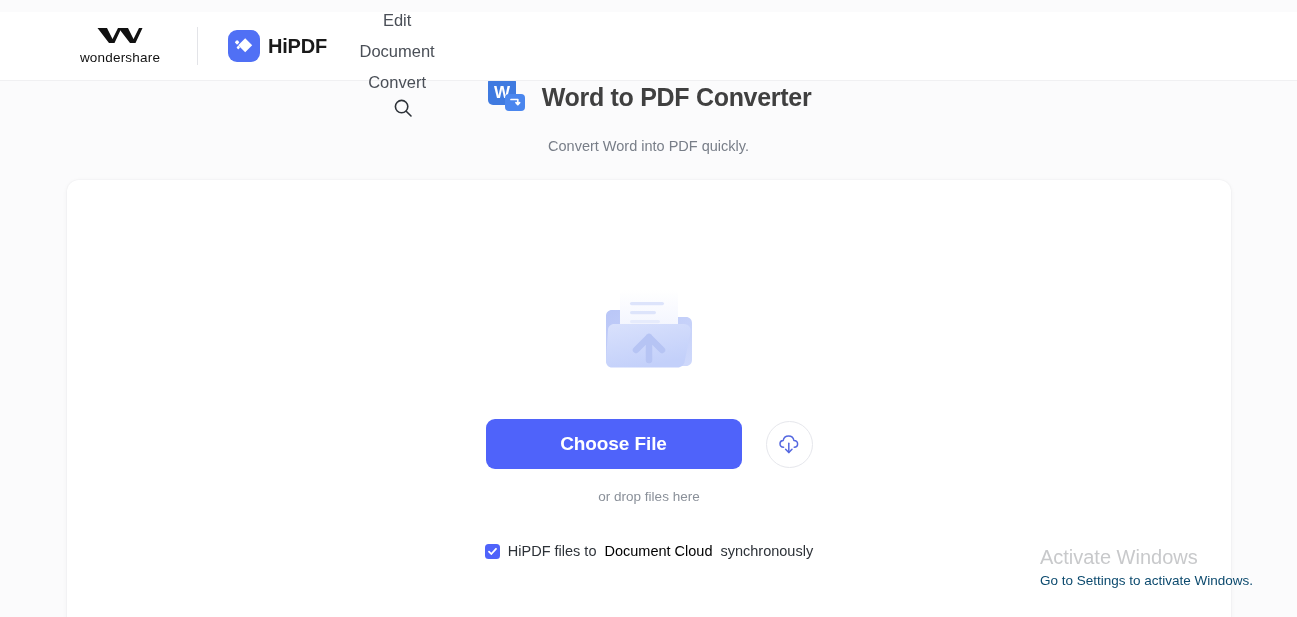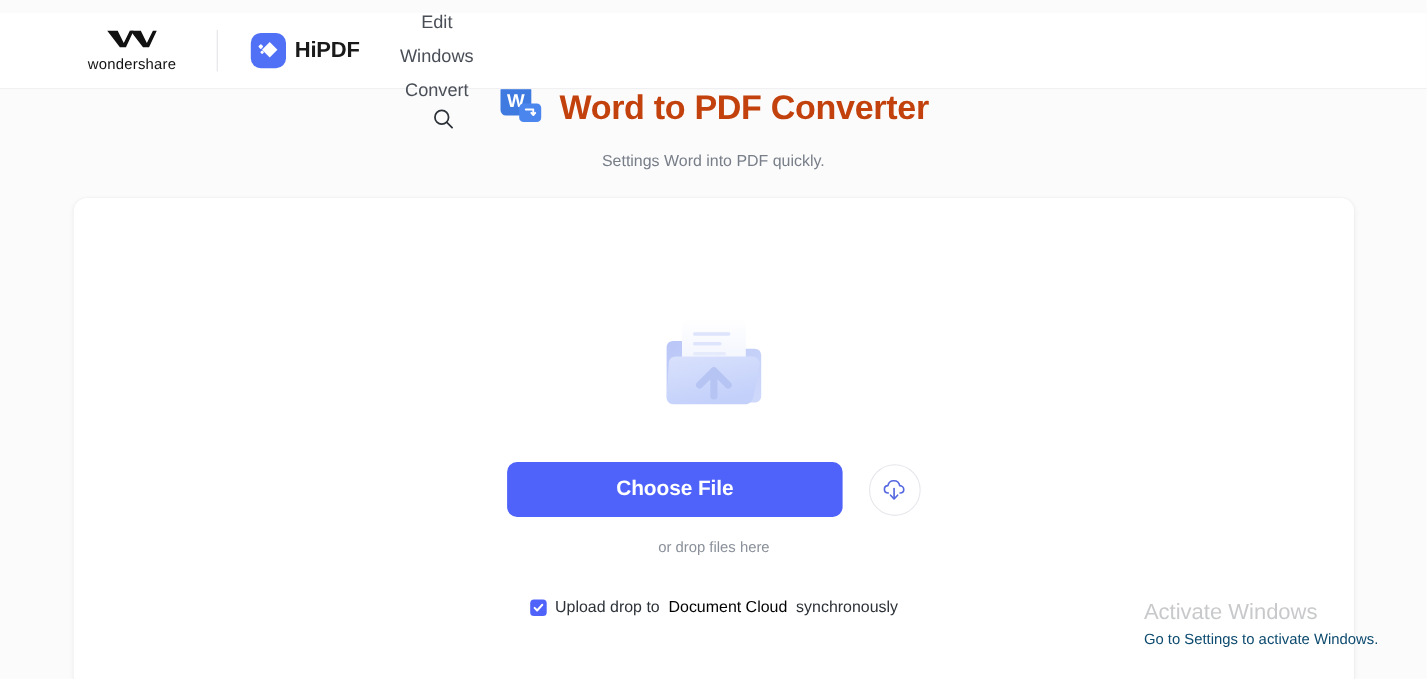--- a/index.html
+++ b/index.html
@@ -145,23 +145,23 @@
     text-align: center;
   }
   .title-row {
     display: flex;
     align-items: center;
     justify-content: center;
     gap: 14px;
     margin-top: 5px;
   }
   .page-title {
-    font-size: 31px;
+    font-size: 25px;
     font-weight: bold;
-    color: #c2410c;
+    color: #404040;
     letter-spacing: -0.3px;
   }
   .page-subtitle {
     font-size: 14.5px;
     color: #787e88;
     margin-top: 18px;
   }
 
   
   .card {
@@ -189,21 +189,21 @@
   .illus { margin-top: 98px; }
 
   .btn-row {
     display: flex;
     align-items: center;
     justify-content: center;
     gap: 0;
     margin-top: 31px;
   }
   .choose-file {
-    width: 305px;
+    width: 256px;
     height: 50px;
     border-radius: 9px;
     background: #4f63fa;
     color: #ffffff;
     font-size: 19px;
     font-weight: bold;
     border: none;
     cursor: pointer;
     font-family: "Liberation Sans", sans-serif;
     letter-spacing: -0.1px;
@@ -305,21 +305,21 @@
 
   <nav class="nav">
     <div class="nav-item">
       <span>All Tools</span>
       <span class="chev"></span>
     </div>
     <div class="nav-item">
       <span>Edit</span>
     </div>
     <div class="nav-item">
-      <span>Windows</span>
+      <span>Document</span>
     </div>
     <div class="nav-item">
       <span>Convert</span>
     </div>
     <div class="nav-search">
       <svg width="20" height="20" viewBox="0 0 20 20">
         <circle cx="8.6" cy="8.6" r="6.2" fill="none" stroke="#2d3238" stroke-width="1.6"></circle>
         <line x1="13.2" y1="13.2" x2="18" y2="18" stroke="#2d3238" stroke-width="1.6" stroke-linecap="round"></line>
       </svg>
     </div>
@@ -332,21 +332,21 @@
     <span>
       <svg width="42" height="42" viewBox="0 0 42 42">
         <rect x="2" y="3" width="28" height="28" rx="5" fill="#3f7ae0"></rect>
         <text x="16" y="23.5" font-family="Liberation Sans, sans-serif" font-size="17" font-weight="bold" fill="#ffffff" text-anchor="middle">W</text>
         <rect x="19" y="20" width="20" height="17" rx="4" fill="#4a86ee"></rect>
         <path d="M25 25.5 L31.8 25.5 L31.8 30.4 M33.6 28.6 L31.8 30.6 L30 28.6" fill="none" stroke="#ffffff" stroke-width="1.7" stroke-linecap="round" stroke-linejoin="round"></path>
       </svg>
     </span>
     <h1 class="page-title">Word to PDF Converter</h1>
   </div>
-  <div class="page-subtitle">Settings Word into PDF quickly.</div>
+  <div class="page-subtitle">Convert Word into PDF quickly.</div>
 </div>
 
 <div class="card">
   <div class="drop-zone">
 
     <div class="illus">
       <svg width="106" height="106" viewBox="0 0 106 106">
         <defs>
           <linearGradient id="gDoc" x1="0" y1="0" x2="0" y2="1">
             <stop offset="0%" stop-color="#ffffff"></stop>
@@ -387,21 +387,21 @@
     </div>
 
     <div class="drop-hint">or drop files here</div>
 
     <div class="sync-row">
       <span class="chk">
         <svg width="11" height="11" viewBox="0 0 11 11">
           <path d="M2 5.6 L4.3 8 L9 2.8" fill="none" stroke="#ffffff" stroke-width="1.8" stroke-linecap="round" stroke-linejoin="round"></path>
         </svg>
       </span>
-      <span class="sync-label">Upload drop to</span>
+      <span class="sync-label">HiPDF files to</span>
       <a class="doc-cloud-link">Document Cloud</a>
       <span class="sync-label">synchronously</span>
     </div>
 
   </div>
 </div>
 
 <div class="watermark">
   <div class="wm-title">Activate Windows</div>
   <div class="wm-sub">Go to Settings to activate Windows.</div>

